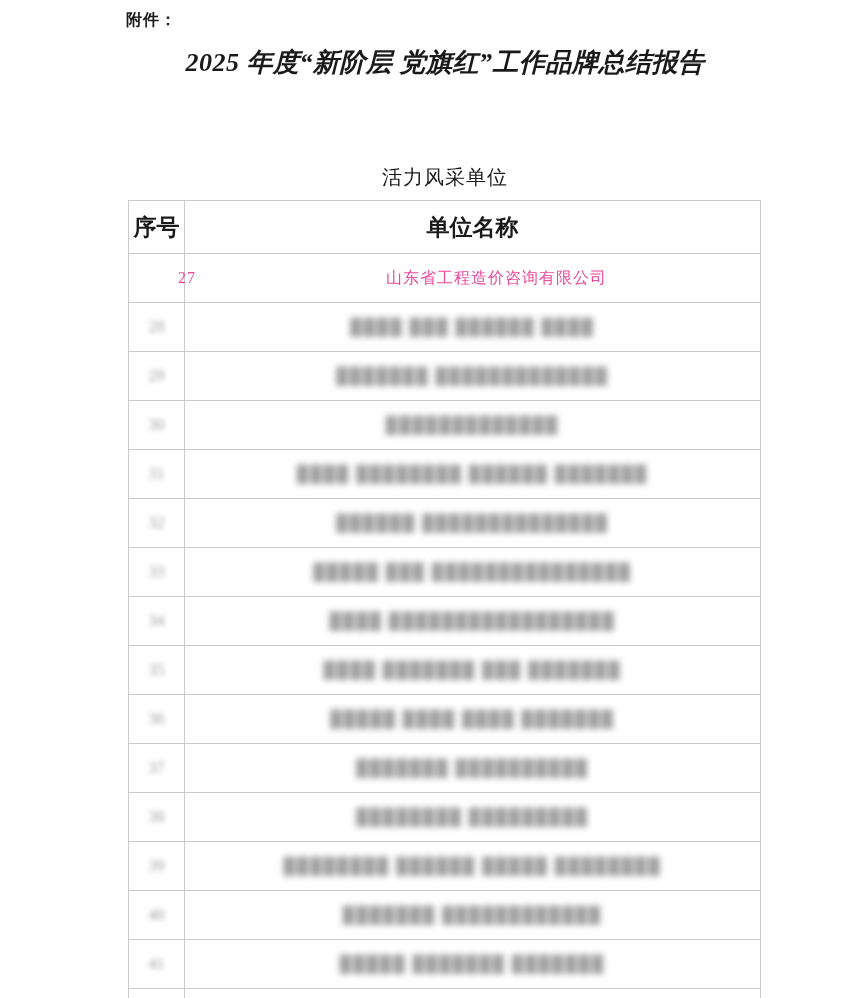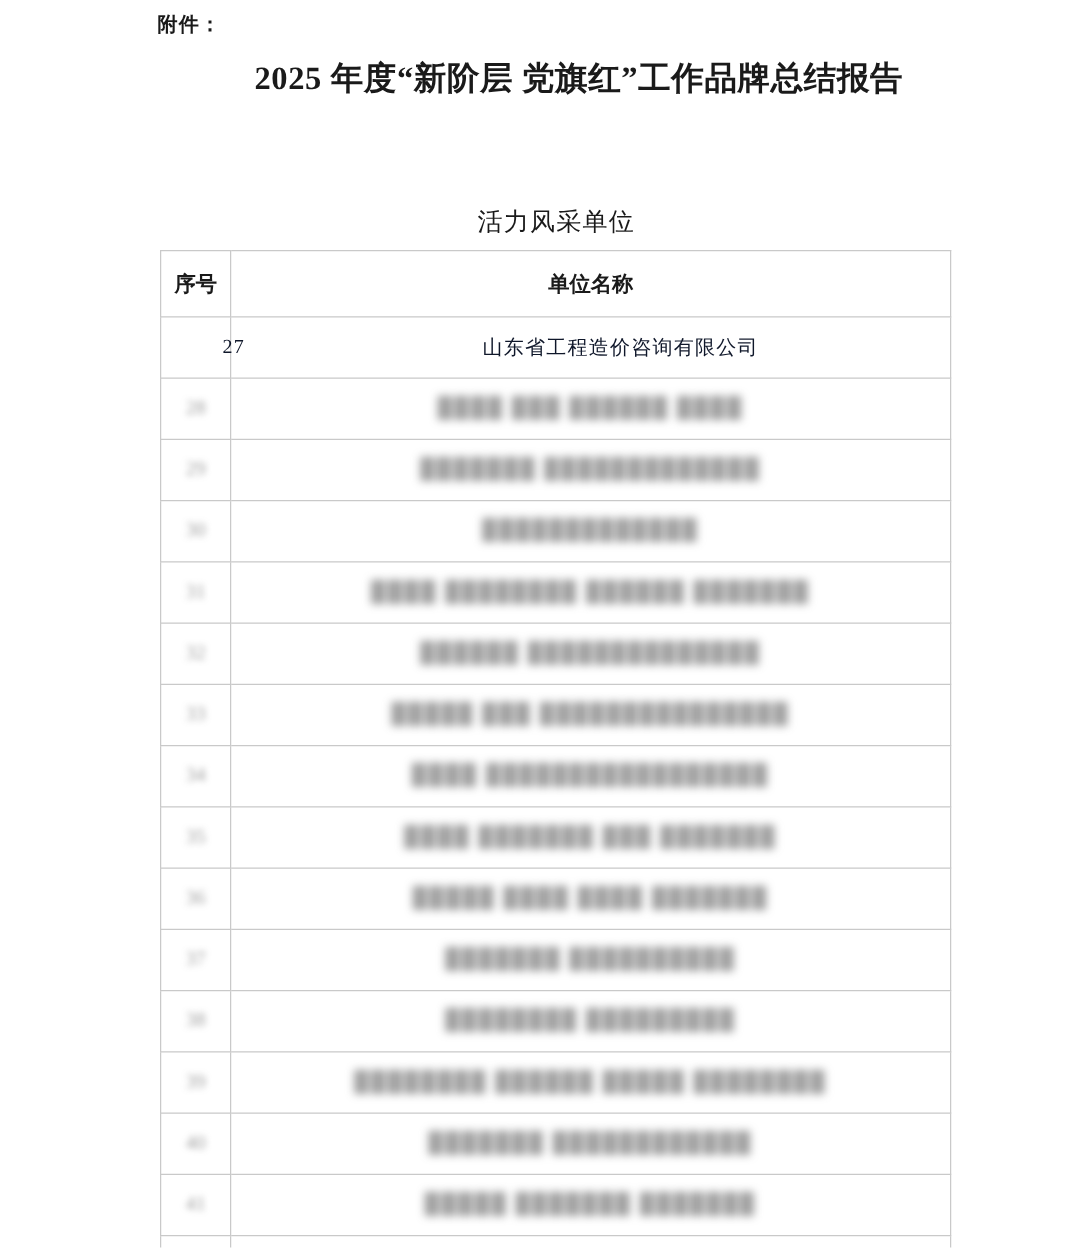--- a/index.html
+++ b/index.html
@@ -26,28 +26,29 @@
     position: absolute;
     left: 126px;
     top: 10px;
     font-size: 16px;
     font-weight: bold;
     letter-spacing: 1px;
     font-family: Liberation Mono, monospace;
   }
   .doc-title {
     position: absolute;
-    left: 138px;
+    left: 120px;
     top: 44px;
     width: 650px;
     text-align: center;
     font-size: 26px;
     font-weight: bold;
     line-height: 1.45;
     letter-spacing: 0.5px;
+    font-style: italic;
   }
   .doc-title .line2 {
     display: block;
   }
   .section-title {
     position: absolute;
     left: 120px;
     top: 164px;
     width: 650px;
     text-align: center;
@@ -67,21 +68,21 @@
   table.result-table td {
     border: 1px solid #c9c9c9;
     text-align: center;
     vertical-align: middle;
     font-size: 16px;
     font-family: "Liberation Serif", "DejaVu Serif", serif;
   }
   table.result-table th {
     height: 50px;
     font-weight: bold;
-    font-size: 17px;
+    font-size: 23px;
     color: #1a1a1a;
   }
   table.result-table td {
     height: 46px;
     color: #2b2b2b;
   }
   col.col-index { width: 56px; }
   col.col-name  { width: 576px; }
 
   
@@ -93,21 +94,21 @@
     letter-spacing: 2px;
     user-select: none;
   }
   .redact.idx {
     filter: blur(2.6px);
     -webkit-filter: blur(2.6px);
     letter-spacing: 0px;
   }
   .cell-clear {
     filter: none;
-    color: #0f172a;
+    color: #ec4899;
     letter-spacing: 1px;
     margin-left: 48px;
   }
 </style>
 </head>
 <body>
 
 <div class="page">
 
   <div class="attachment-label">附件：</div>

